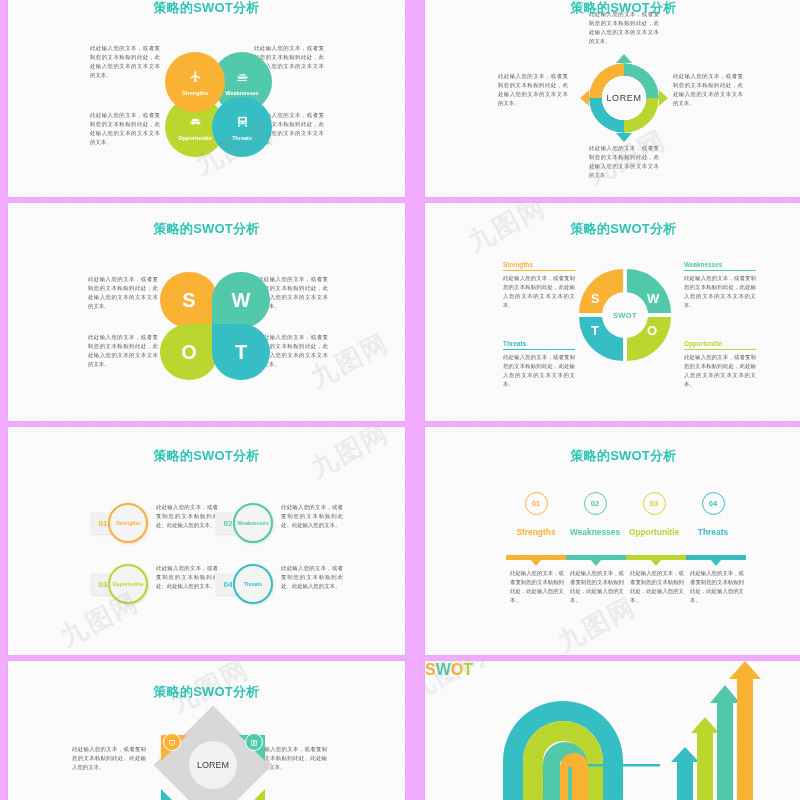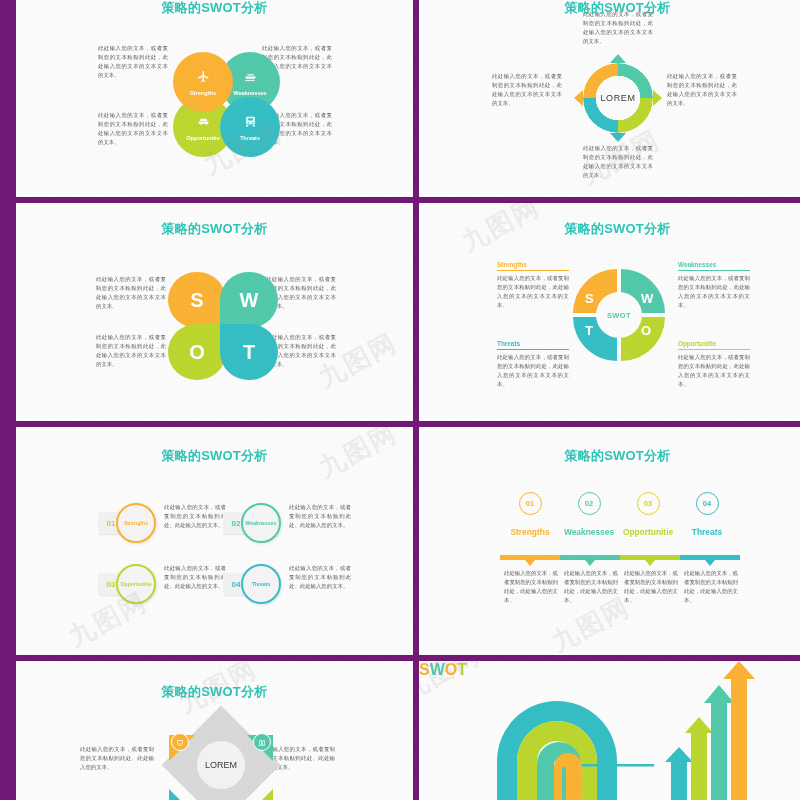--- a/index.html
+++ b/index.html
@@ -7,24 +7,24 @@
     width:800px;height:800px;
     background:#e9e9e9;
     font-family:"Liberation Sans","DejaVu Sans",sans-serif;
     overflow:hidden;
   }
   .sheet{
     position:relative;width:800px;height:800px;
     display:grid;
     grid-template-columns:397px 397px;
     grid-template-rows:197px 218px 228px 151px;
-    gap:6px 6px;
-    padding:0 0 0 16px;
+    gap:6px 20px;
+    padding:0 0 0 8px;
     box-sizing:border-box;
-    background:#701a75;
+    background:#f0abfc;
   }
   .panel{
     position:relative;background:#fbfbfb;overflow:hidden;
     box-shadow:0 0 0 1px rgba(0,0,0,.02);
   }
   .panel::after{
     content:"";position:absolute;inset:0;pointer-events:none;
     background-image:radial-gradient(rgba(0,0,0,.022) .6px, transparent .7px);
     background-size:3px 3px;
   }

